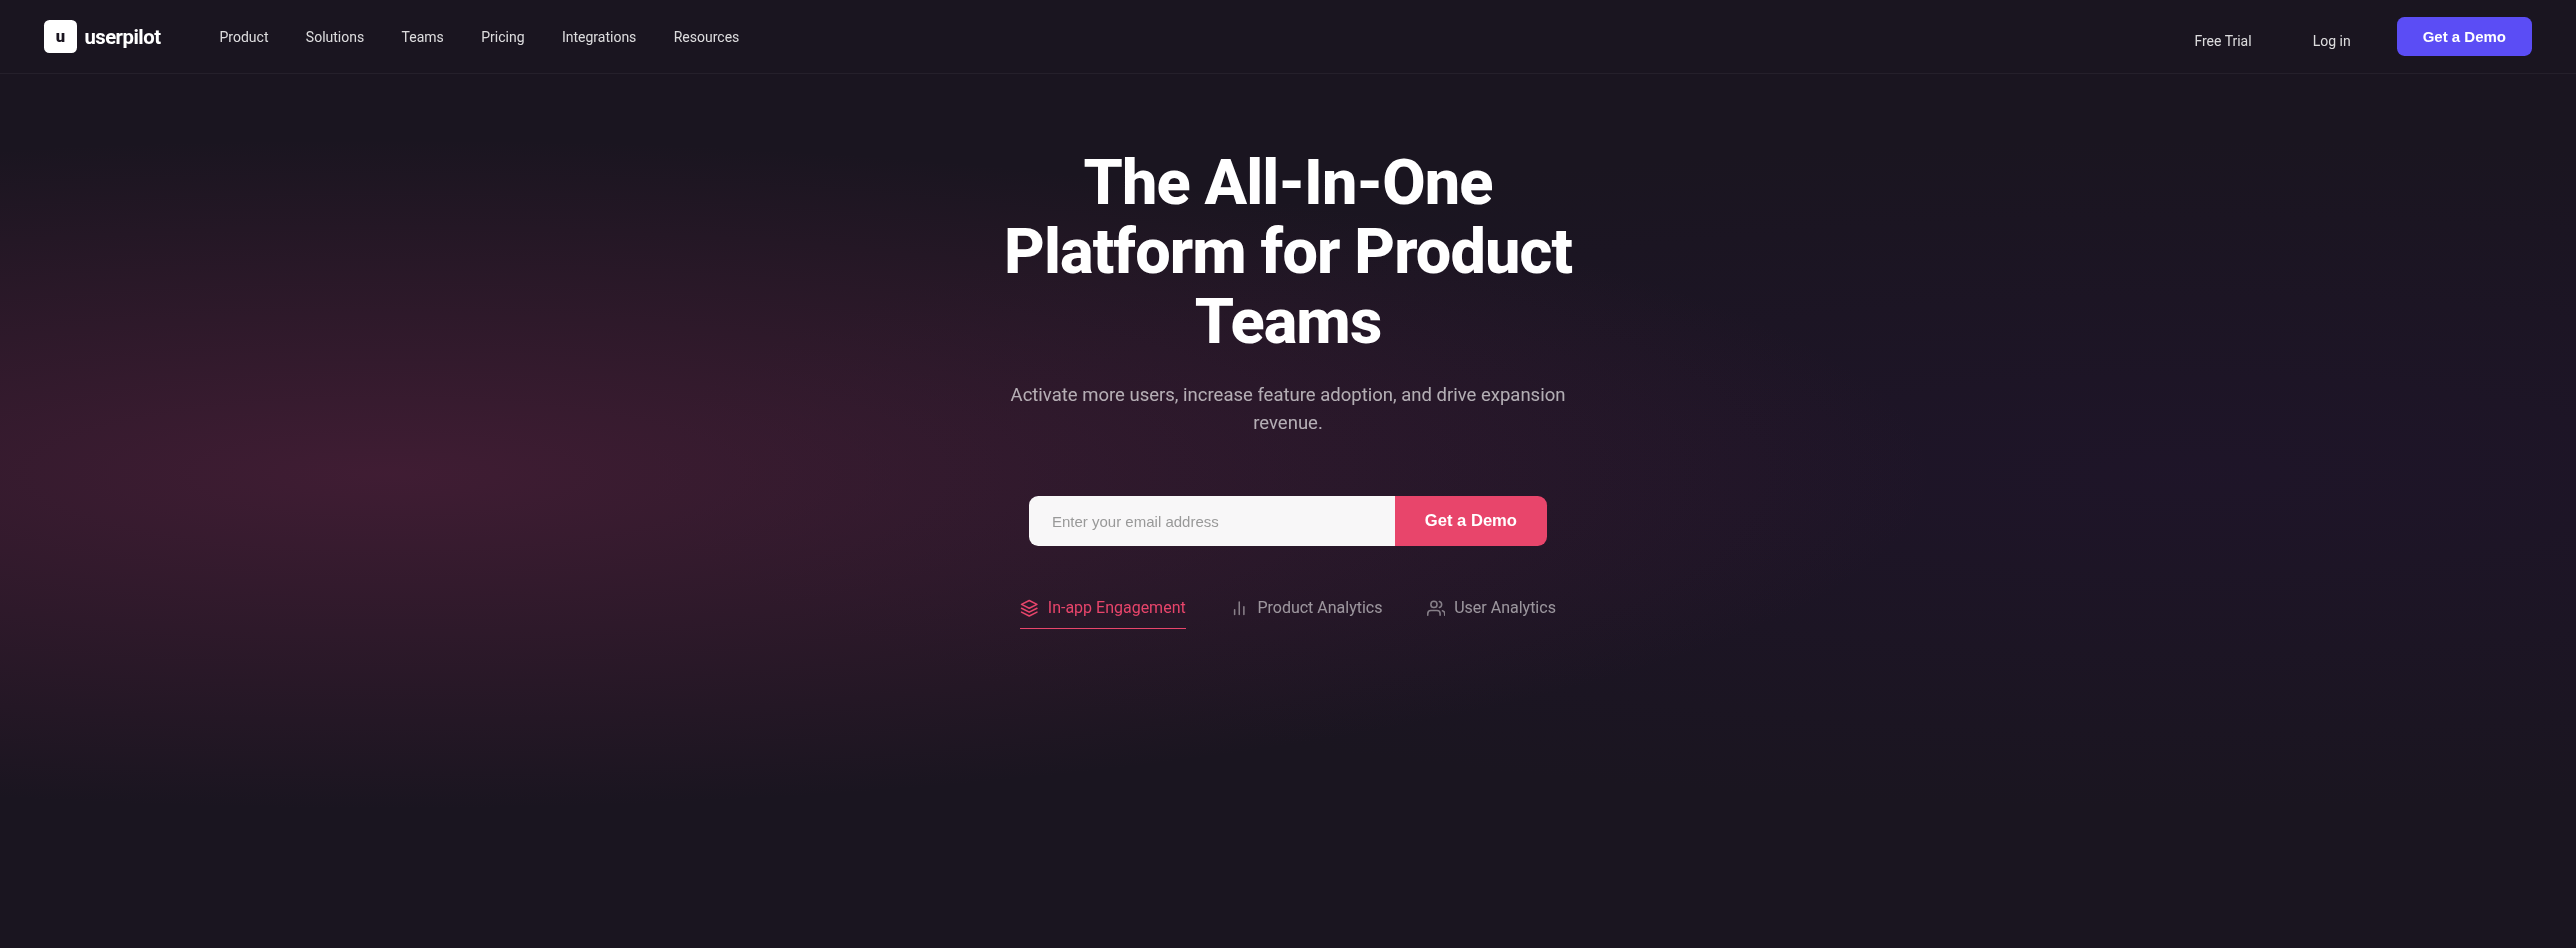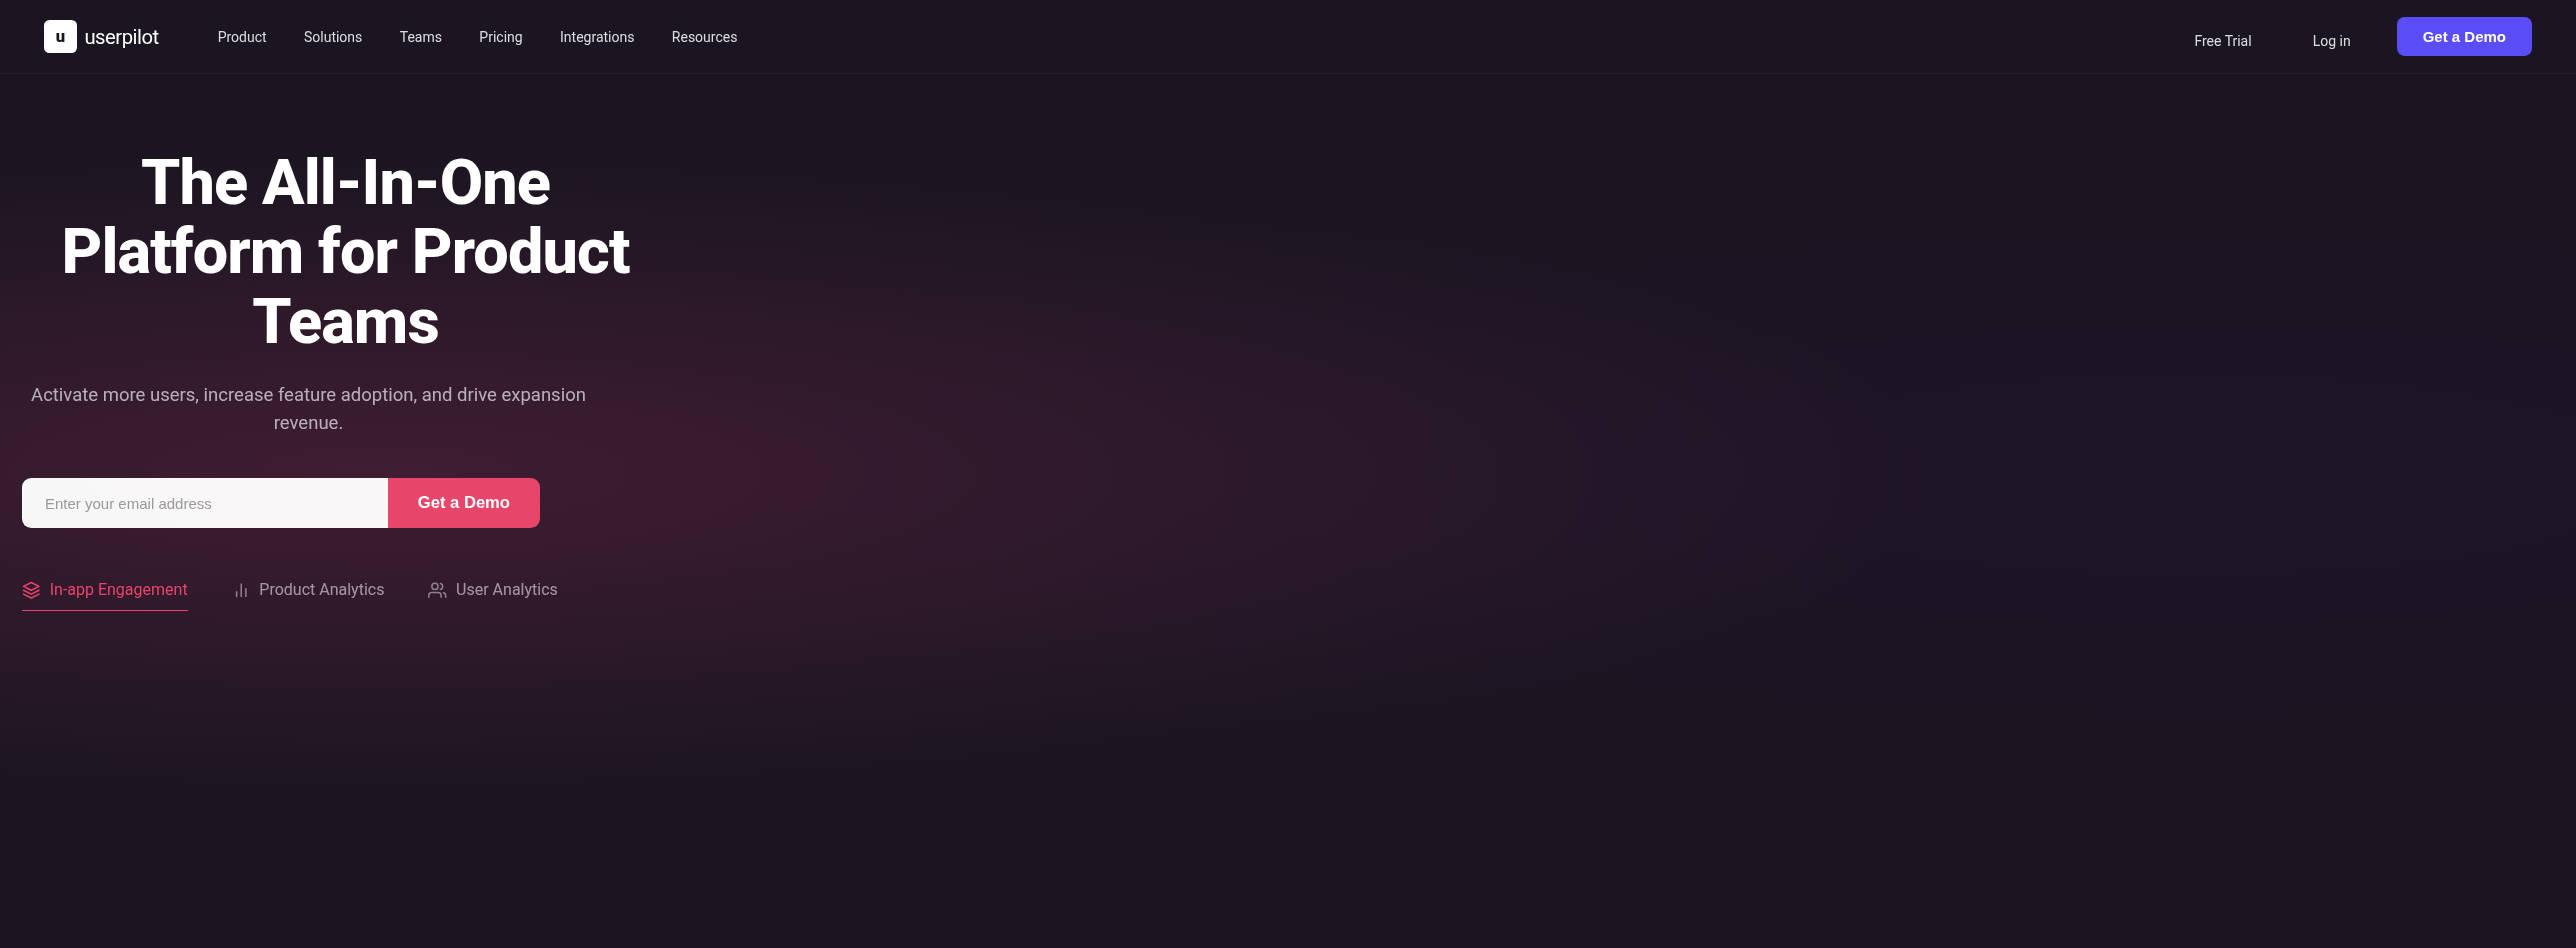--- a/index.html
+++ b/index.html
@@ -60,21 +60,21 @@
       align-items: center;
       justify-content: center;
       margin-right: 7.4px;
       font-weight: 900;
       font-size: 16.6px;
       color: #1a1520;
     }
 
     .logo-text {
       font-size: 20.3px;
-      font-weight: 400;
+      font-weight: 700;
       color: #fff;
       letter-spacing: -0.5px;
     }
 
     .nav-links {
       display: flex;
       align-items: flex-start;
       gap: 7.4px;
       flex: 1;
     }
@@ -118,39 +118,40 @@
       font-size: 15px;
       font-weight: 600;
       cursor: pointer;
       white-space: nowrap;
     }
 
     
     .hero {
       display: flex;
       flex-direction: column;
+      align-items: center;
       text-align: center;
       padding: 74px 22px 55px;
     }
 
     .hero-title {
       font-size: 63px;
       font-weight: 800;
       line-height: 1.1;
       color: #ffffff;
       max-width: 647px;
       margin-bottom: 26px;
       letter-spacing: -0.9px;
     }
 
     .hero-subtitle {
       font-size: 18.5px;
       color: rgba(255,255,255,0.65);
       max-width: 573px;
-      margin-bottom: 41px;
+      margin-bottom: 59px;
       line-height: 1.5;
     }
 
     
     .cta-form {
       display: flex;
       gap: 0;
       align-items: stretch;
       width: 100%;
       max-width: 518px;

